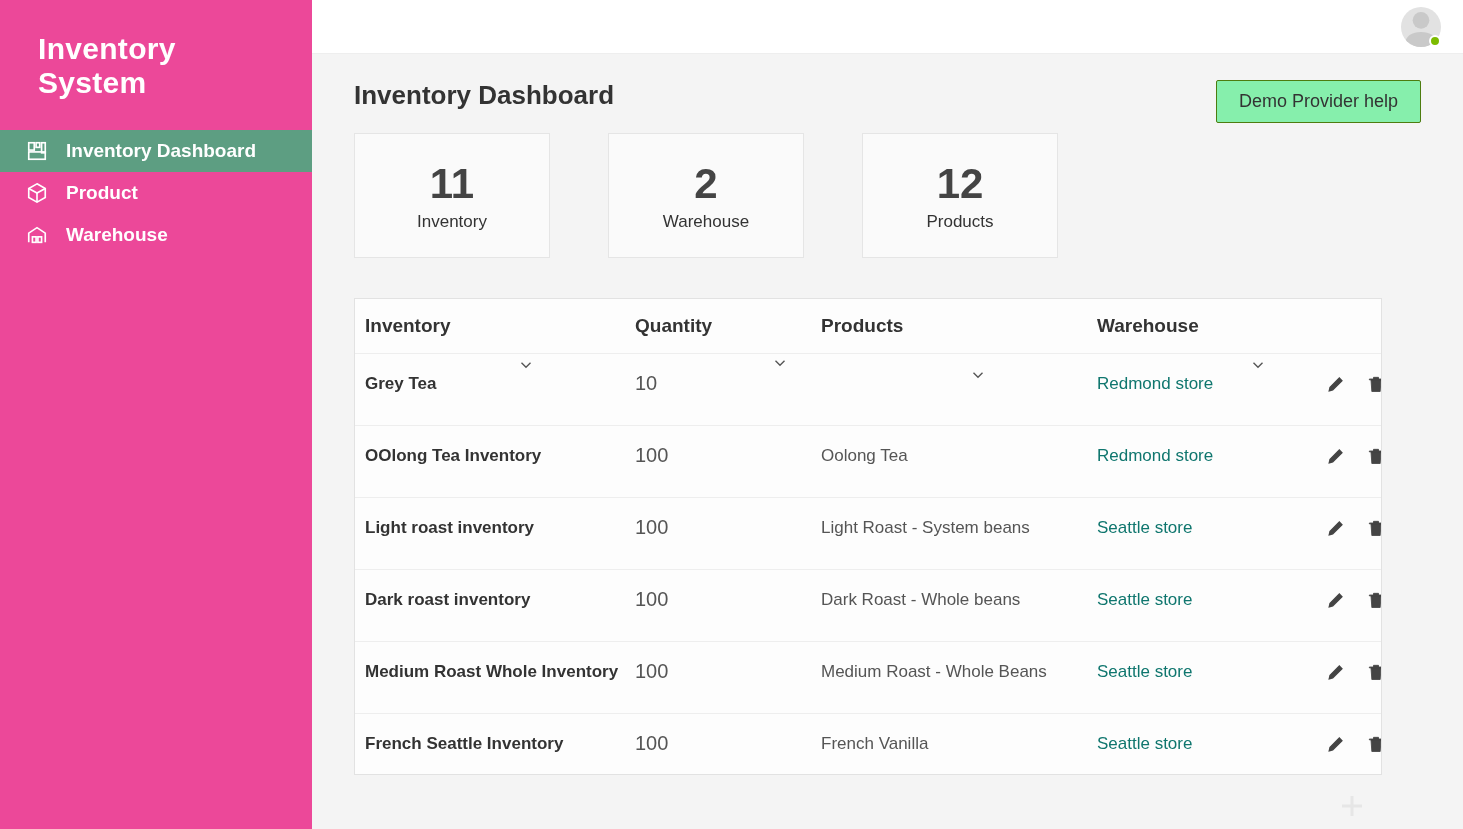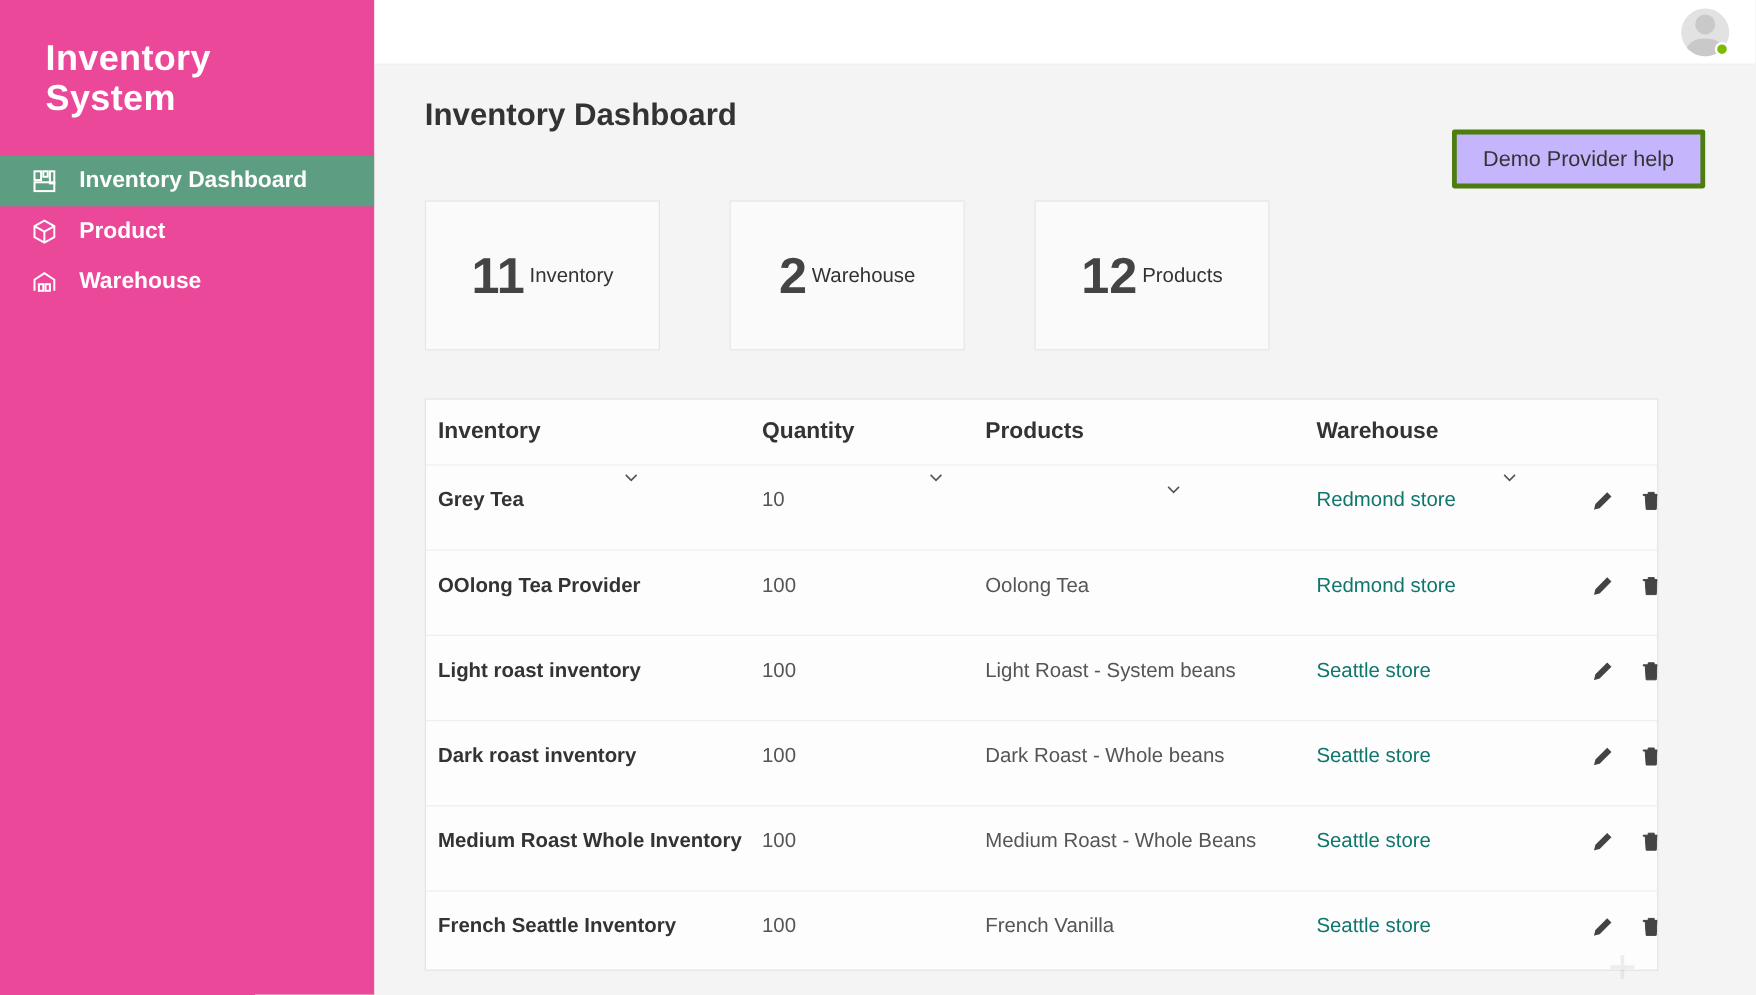--- a/index.html
+++ b/index.html
@@ -89,38 +89,37 @@
   .page-head {
     display: flex; align-items: flex-start; justify-content: space-between;
     margin-bottom: 8px;
   }
   .page-title {
     font-size: 26px;
     font-weight: 600;
     color: #333;
   }
   .help-button {
-    margin-top: 28px;
     padding: 10px 22px;
-    background: #c4b5fd;
-    border: 4px solid #4d7c0f;
+    background: #86efac;
+    border: 1px solid #4d7c0f;
     font-size: 18px;
     cursor: pointer;
     color: #333;
     border-radius: 2px;
   }
 
   .stat-row {
     display: flex; gap: 58px; margin-top: 10px; margin-bottom: 40px;
   }
   .stat-card {
     width: 196px; height: 125px;
     background: #fafafa;
     border: 1px solid #e5e5e5;
-    display: flex; flex-direction: row;
+    display: flex; flex-direction: column;
     align-items: center; justify-content: center;
     gap: 4px;
   }
   .stat-value { font-size: 42px; font-weight: 700; color: #444; }
   .stat-label { font-size: 17px; color: #333; }
 
   
   .table {
     width: 1028px;
     max-width: 100%;
@@ -141,21 +140,21 @@
   .trow {
     display: grid;
     grid-template-columns: 270px 186px 276px 200px 96px;
     align-items: center;
     min-height: 66px;
     padding: 18px 10px 30px 10px;
     border-bottom: 1px solid #eee;
   }
   .trow:last-child { border-bottom: none; }
   .c-inv  { font-size: 17px; font-weight: 700; color: #333; }
-  .c-qty  { font-size: 17px; color: #555; }
+  .c-qty  { font-size: 20px; color: #555; }
   .c-prod { font-size: 17px; color: #555; }
   .c-wh   { font-size: 17px; color: #0f766e; }
   .c-actions {
     display: flex; gap: 18px; justify-content: flex-end; padding-right: 6px;
   }
   .icon-btn {
     width: 22px; height: 22px; cursor: pointer;
     display: inline-flex; align-items: center; justify-content: center;
   }
   .icon-btn svg { width: 20px; height: 20px; stroke: #444; fill: #444; }
@@ -310,21 +309,21 @@
               </span>
               <span class="icon-btn">
                 <svg viewBox="0 0 24 24" stroke="none">
                     <path d="M6 7h12l-1 14H7L6 7zm3-3h6v2H9V4zM4 6h16v1H4z"></path>
                   </svg>
               </span>
             </div>
           </div>
 
           <div class="trow">
-            <div class="c-inv">OOlong Tea Provider</div>
+            <div class="c-inv">OOlong Tea Inventory</div>
             <div class="c-qty">100</div>
             <div class="c-prod">Oolong Tea</div>
             <div class="c-wh">Redmond store</div>
             <div class="c-actions">
               <span class="icon-btn">
                   <svg viewBox="0 0 24 24" fill="none" stroke-width="1.8">
                     <path d="M4 20 L8 19 L19 8 L16 5 L5 16 Z"></path>
                     <path d="M14 7 L17 10"></path>
                   </svg>
                 </span>

